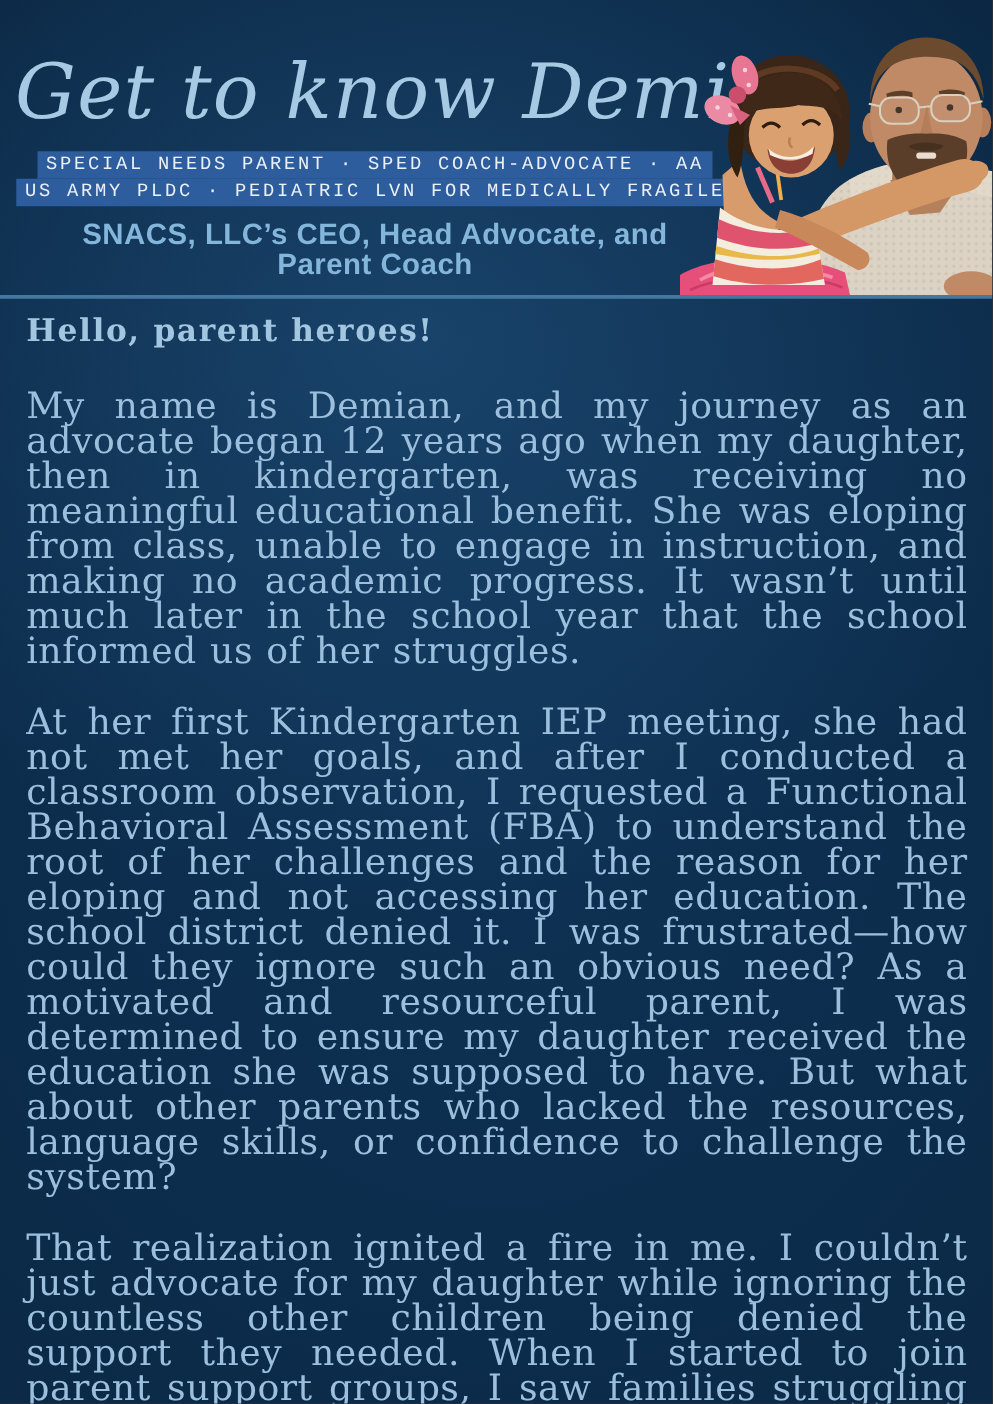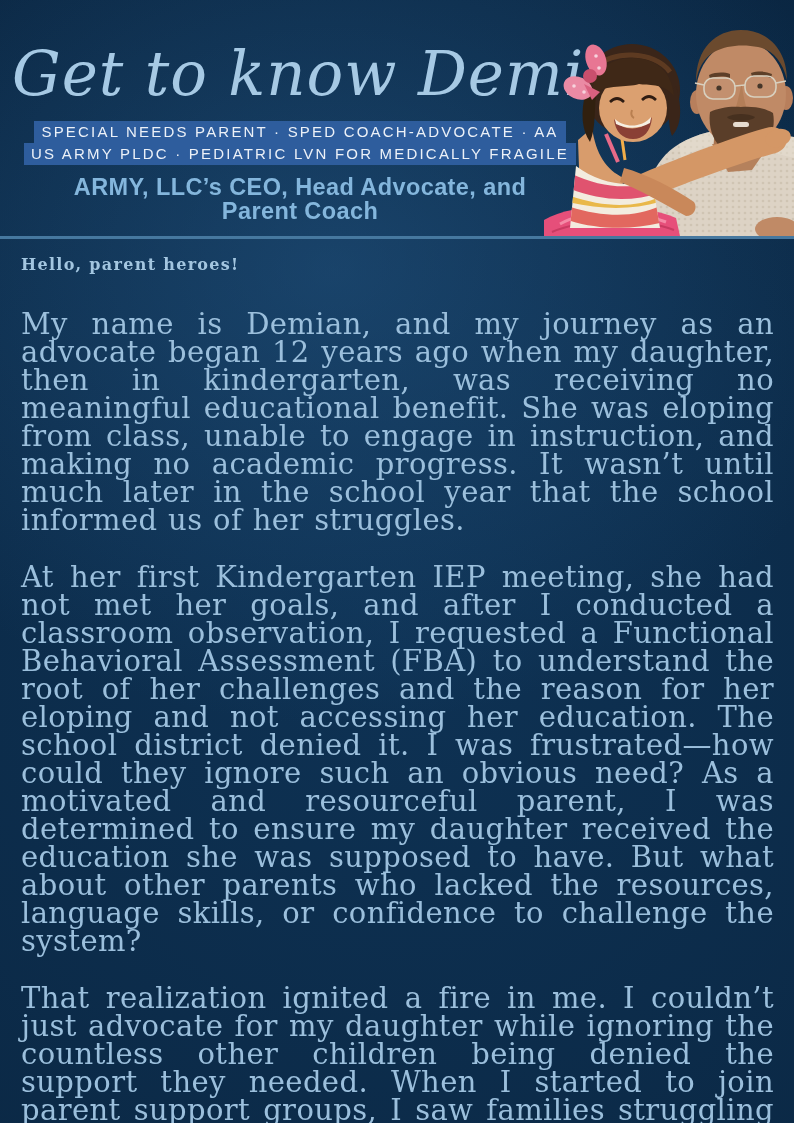--- a/index.html
+++ b/index.html
@@ -24,21 +24,21 @@
     font-size:61px;line-height:1.05;
     letter-spacing:1px;
     color:#a6c9e4;
     white-space:nowrap;
   }
   .creds{position:absolute;top:121px;left:0;width:600px;text-align:center;line-height:0;}
   .cred-line{
     display:inline-block;
     background:#2e5d9d;
     color:#ecf1f8;
-    font-family:Liberation Sans, sans-serif;
+    font-family:Liberation Mono, monospace;
     font-size:15px;line-height:21px;
     letter-spacing:2.2px;
     padding:0 7px 1px 7px;
     white-space:nowrap;
   }
   .role{
     position:absolute;top:175px;left:0;width:600px;
     text-align:center;
     font-family:"Liberation Sans", sans-serif;
     font-weight:bold;
@@ -59,21 +59,21 @@
   
   .main{
     position:absolute;top:239px;left:0;right:0;bottom:0;
     padding:12px 20px 0 21px;
     box-sizing:border-box;
   }
   .greeting{
     margin:0 0 31px 0;
     font-family:"DejaVu Serif", serif;
     font-weight:bold;
-    font-size:16px;line-height:28px;
+    font-size:25px;line-height:28px;
     letter-spacing:1.3px;
     color:#a3c6e0;
   }
   .para{
     margin:0 0 29px 0;
     font-size:29px;line-height:28px;
     letter-spacing:0.4px;
     word-spacing:1px;
     text-align:justify;
     color:#9bbfdc;
@@ -86,21 +86,21 @@
 
   <div class="header">
     <h1 class="title">Get to know Demian</h1>
 
     <div class="creds">
       <span class="cred-line">SPECIAL NEEDS PARENT · SPED COACH-ADVOCATE · AA</span><br>
       <span class="cred-line">US ARMY PLDC · PEDIATRIC LVN FOR MEDICALLY FRAGILE</span>
     </div>
 
     <div class="role">
-      <span class="role-inner">ARMY, LLC’s CEO, Head Advocate, and Parent Coach</span>
+      <span class="role-inner">SNACS, LLC’s CEO, Head Advocate, and Parent Coach</span>
     </div>
 
     <div class="photo">
       <svg width="250" height="218" viewBox="0 0 250 218" xmlns="http://www.w3.org/2000/svg">
         <defs>
           <pattern id="knit" width="6" height="6" patternUnits="userSpaceOnUse">
             <rect width="6" height="6" fill="#ddd3c5"></rect>
             <circle cx="3" cy="3" r="1.3" fill="#cfc4b3"></circle>
           </pattern>
           <clipPath id="topclip">

